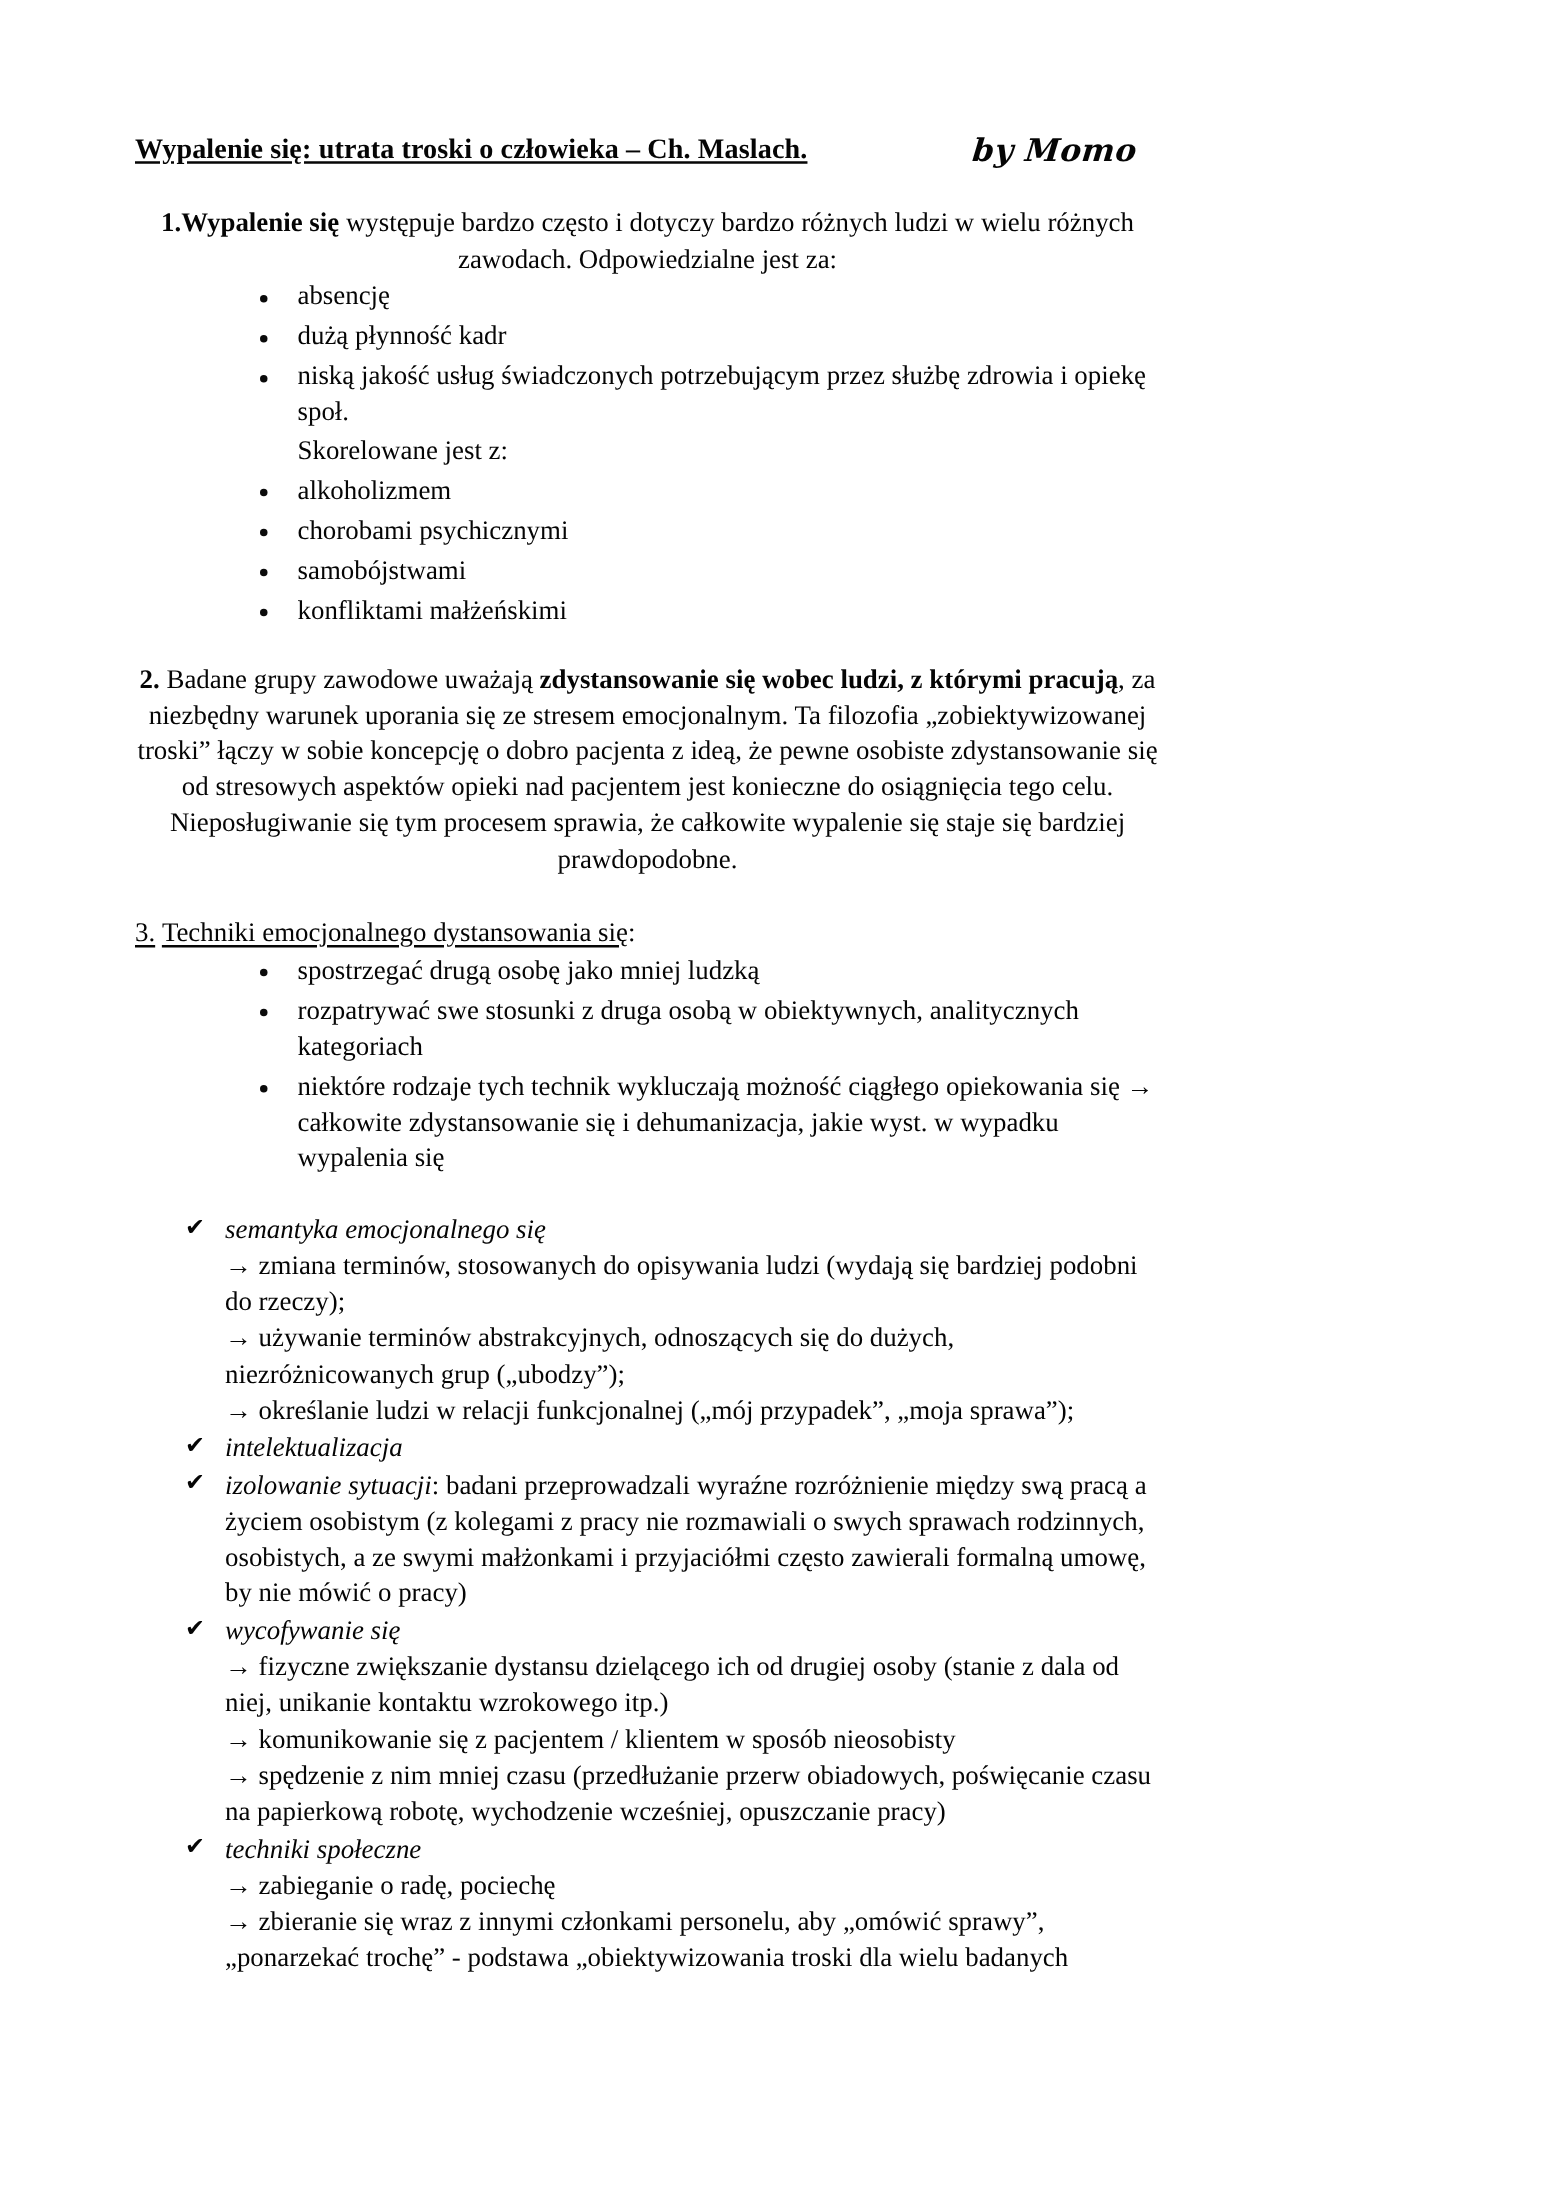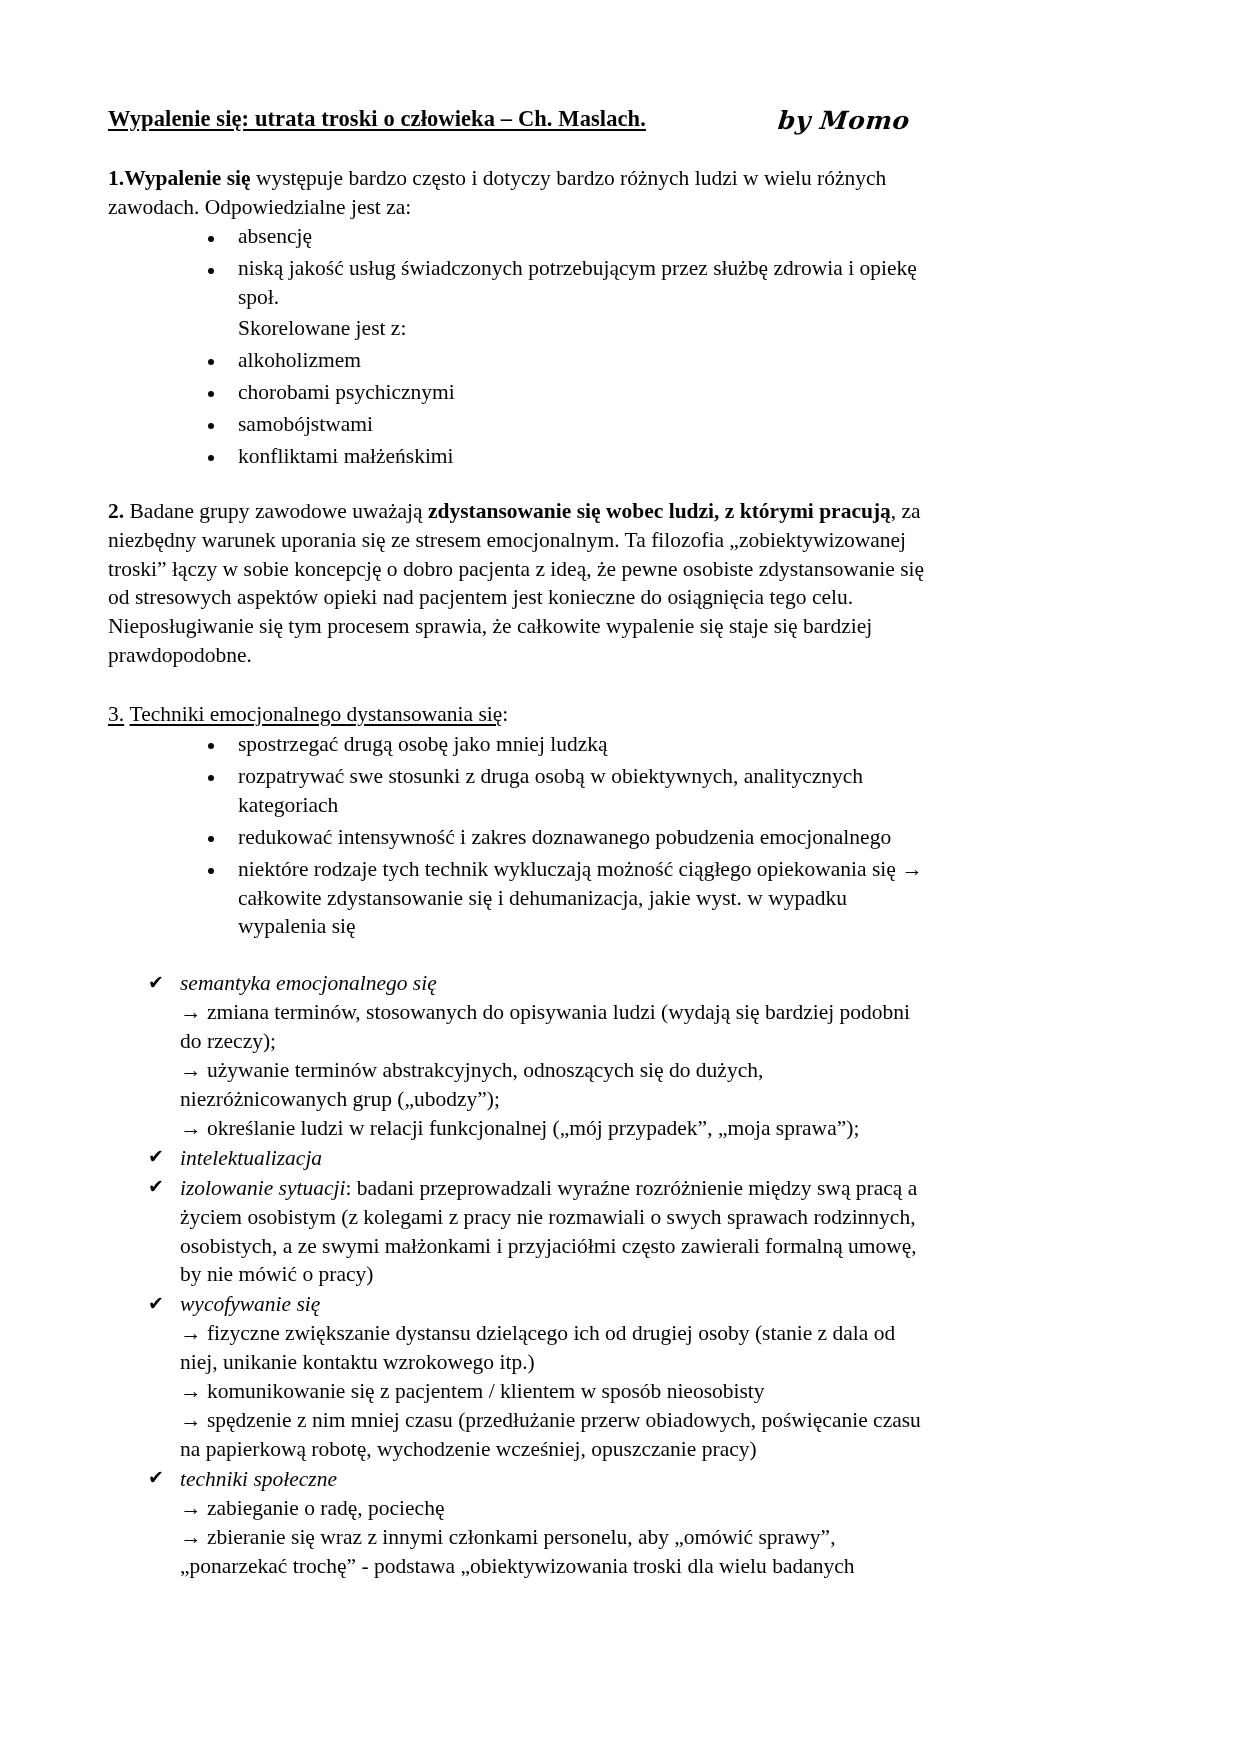--- a/index.html
+++ b/index.html
@@ -42,21 +42,21 @@
     font-size: 25px;
     letter-spacing: 0.5px;
     transform: skewX(-6deg);
     padding-right: 18px;
     white-space: nowrap;
   }
 
   
   .para {
     margin-top: 26px;
-    text-align: left;
+    text-align: center;
   }
   .num { font-weight: bold; }
   .b { font-weight: bold; }
   .i { font-style: italic; }
 
   .section-head {
     margin-top: 30px;
     font-weight: normal;
     display: inline-block;
   }
@@ -124,20 +124,21 @@
     <div class="signature">by Momo</div>
   </div>
 
   
   <div class="para">
     <span class="num">1.</span><span class="b">Wypalenie się</span><span> występuje bardzo często i dotyczy bardzo różnych ludzi w wielu różnych zawodach. Odpowiedzialne jest za:</span>
   </div>
 
   <ul class="disc-list">
     <li><span class="dot"></span><span>absencję</span></li>
+    <li><span class="dot"></span><span>dużą płynność kadr</span></li>
     <li><span class="dot"></span><span>niską jakość usług świadczonych potrzebującym przez służbę zdrowia i opiekę społ.</span></li>
     <li class="nobullet cont"><span>Skorelowane jest z:</span></li>
     <li><span class="dot"></span><span>alkoholizmem</span></li>
     <li><span class="dot"></span><span>chorobami psychicznymi</span></li>
     <li><span class="dot"></span><span>samobójstwami</span></li>
     <li><span class="dot"></span><span>konfliktami małżeńskimi</span></li>
   </ul>
 
   
   <div class="para">
@@ -145,21 +146,20 @@
   </div>
 
   
   <div class="section-head">
     <span class="u-inner">3.</span><span>&nbsp;</span><span class="u-inner">Techniki emocjonalnego dystansowania się</span><span>:</span>
   </div>
 
   <ul class="disc-list">
     <li><span class="dot"></span><span>spostrzegać drugą osobę jako mniej ludzką</span></li>
     <li><span class="dot"></span><span>rozpatrywać swe stosunki z druga osobą w obiektywnych, analitycznych kategoriach</span></li>
-    <li><span class="dot"></span><span>redukować intensywność i zakres doznawanego pobudzenia emocjonalnego</span></li>
     <li><span class="dot"></span><span>niektóre rodzaje tych technik wykluczają możność ciągłego opiekowania się → całkowite zdystansowanie się i dehumanizacja, jakie wyst. w wypadku wypalenia się</span></li>
   </ul>
 
   
   <ul class="check-list">
 
     <li>
       <span class="tick">✔</span>
       <span class="i">semantyka emocjonalnego się</span><span></span>
       <span class="sub-lines">

